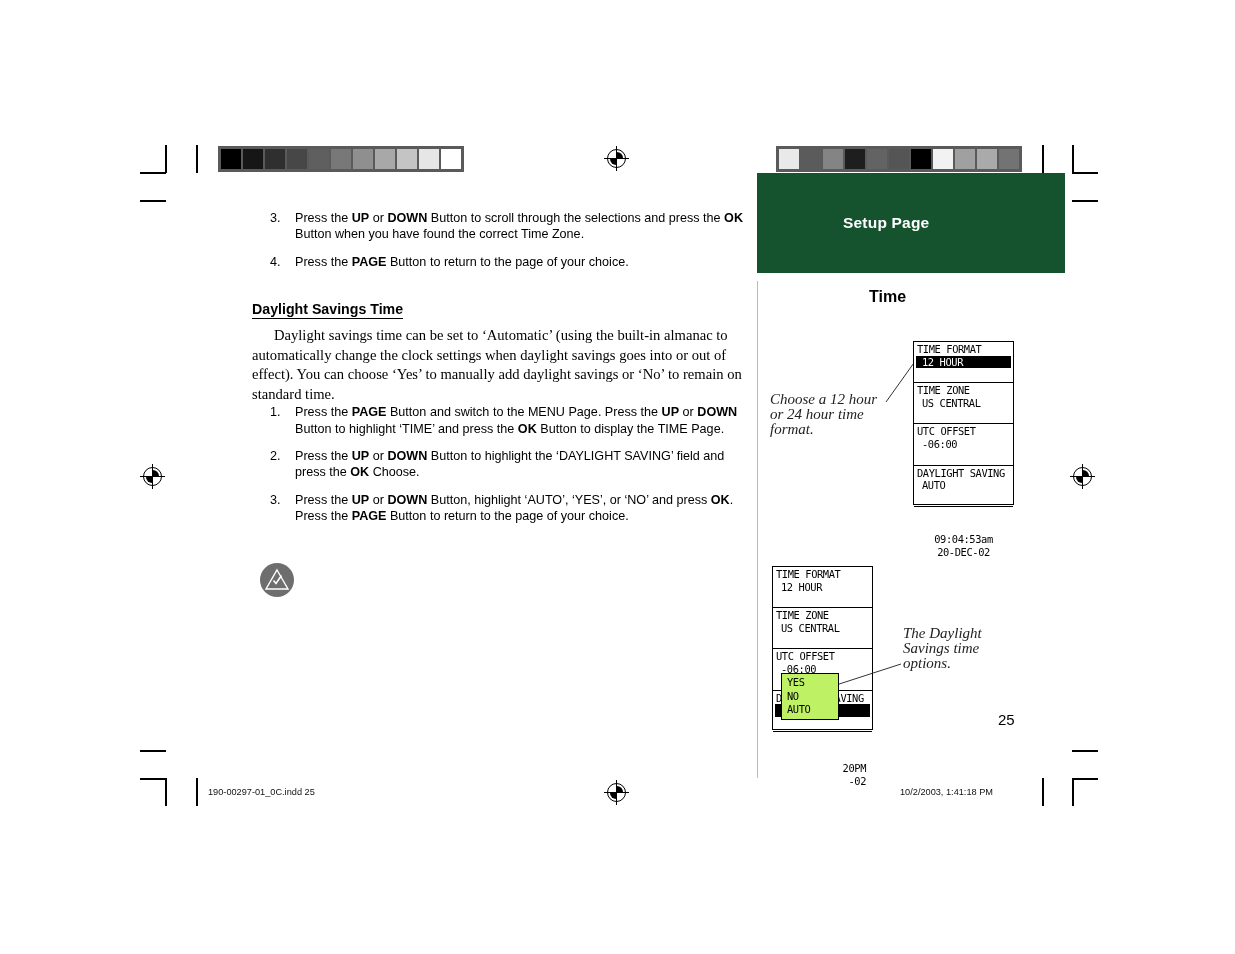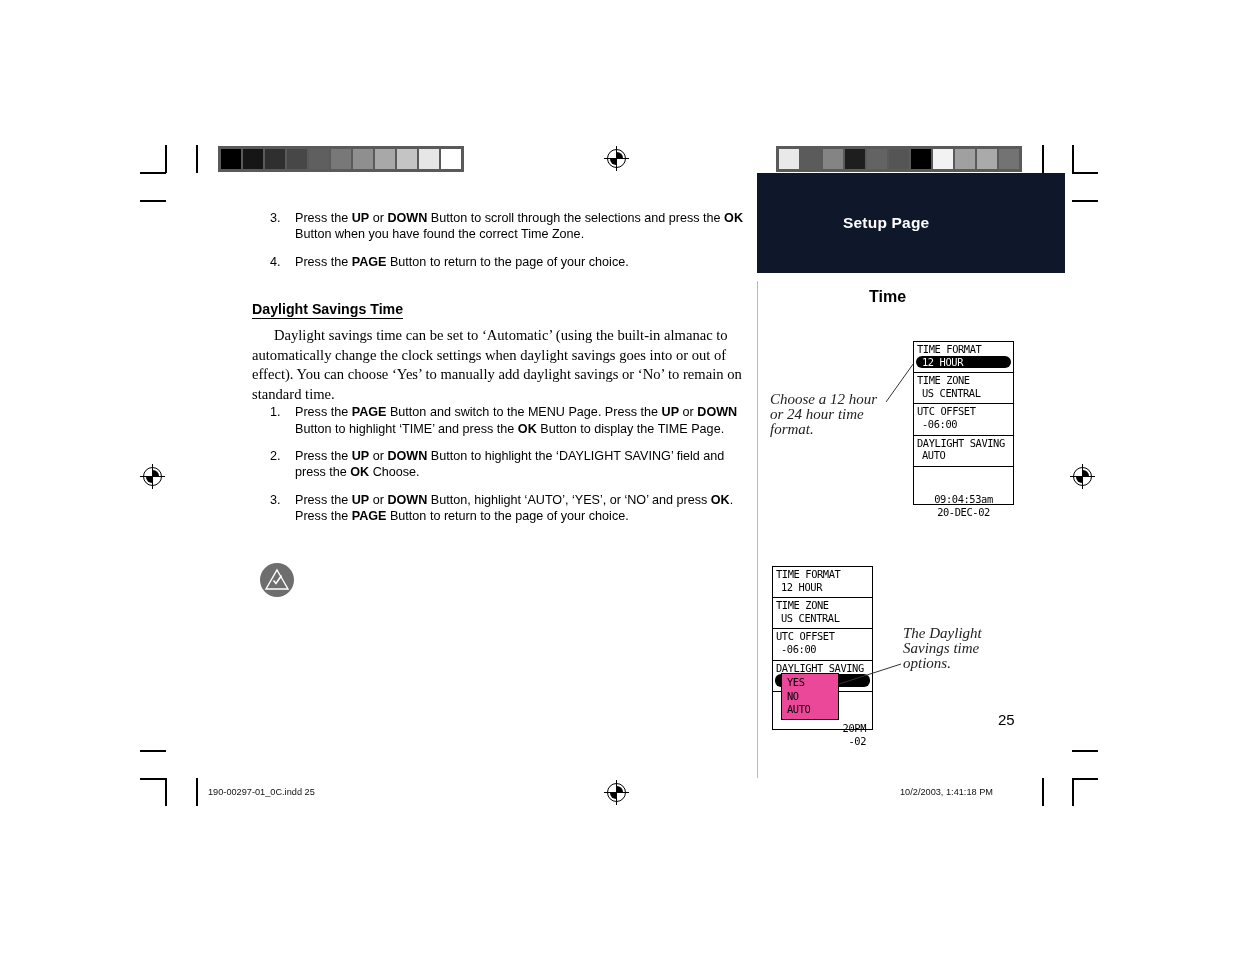--- a/index.html
+++ b/index.html
@@ -111,21 +111,21 @@
   .v-divider {
     position: absolute;
     left: 757px; top: 281px; width: 1.3px; height: 497px;
     background: #b9b9b9;
   }
 
   
   .setup-banner {
     position: absolute;
     left: 757px; top: 173px; width: 308px; height: 100px;
-    background: #0f172a;
+    background: #14532d;
   }
   .setup-banner span {
     position: absolute; left: 86px; top: 50%;
     transform: translateY(-50%);
     color: #fff; font-size: 15.5px; font-weight: bold;
     letter-spacing: 0.2px;
   }
   .time-title {
     position: absolute;
     left: 869px; top: 288px;
@@ -141,51 +141,50 @@
   
   .lcd {
     position: absolute;
     background: #fff;
     border: 1.6px solid #000;
     font-family: "DejaVu Sans Mono", monospace;
     box-sizing: border-box;
   }
   .lcd .row {
     border-bottom: 1.5px solid #000;
-    padding: 1px 0 4px 0;
+    padding: 1px 0 14px 0;
   }
   .lcd .row:last-child { border-bottom: none; }
   .lcd .lab {
     font-size: 10.4px; letter-spacing: -0.4px;
     padding-left: 3px; line-height: 12.6px;
     white-space: nowrap;
   }
   .lcd .val {
     font-size: 10.4px; letter-spacing: -0.4px;
     padding-left: 8px; line-height: 12.6px;
     white-space: nowrap;
-    border-radius: 6px;
   }
   .lcd .val.hl {
     background: #000; color: #fff;
     display: block; margin: 0 2px;
     padding-left: 6px;
   }
   .lcd .clockbox {
     text-align: center;
     padding-top: 26px;
   }
   .lcd .clockbox div {
     font-size: 10.4px; letter-spacing: -0.4px; line-height: 13px;
   }
 
   
   .popup {
     position: absolute;
-    background: #ec4899;
+    background: #bef264;
     border: 1.9px solid #000;
     padding: 2px 2px 2px 2px;
     font-family: "DejaVu Sans Mono", monospace;
     z-index: 5;
   }
   .popup .opt {
     font-size: 10.4px; letter-spacing: -0.4px;
     line-height: 13.5px; padding-left: 3px;
     white-space: nowrap;
   }

